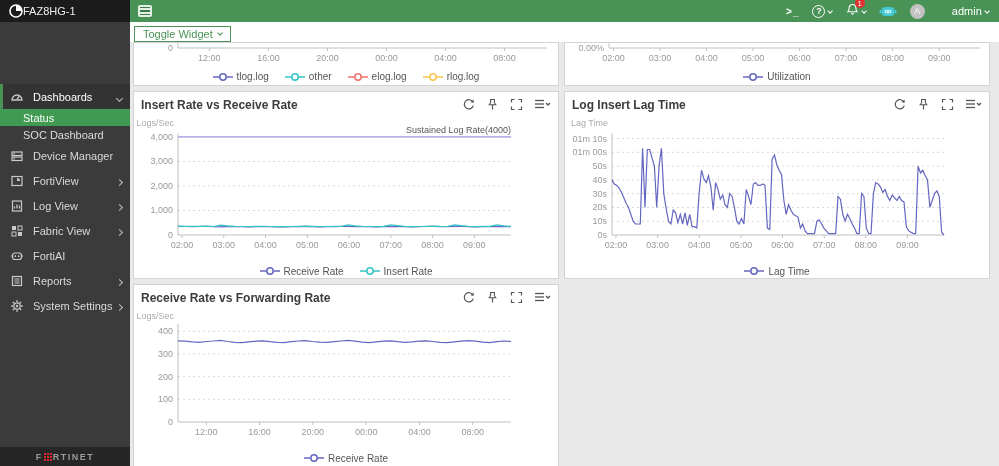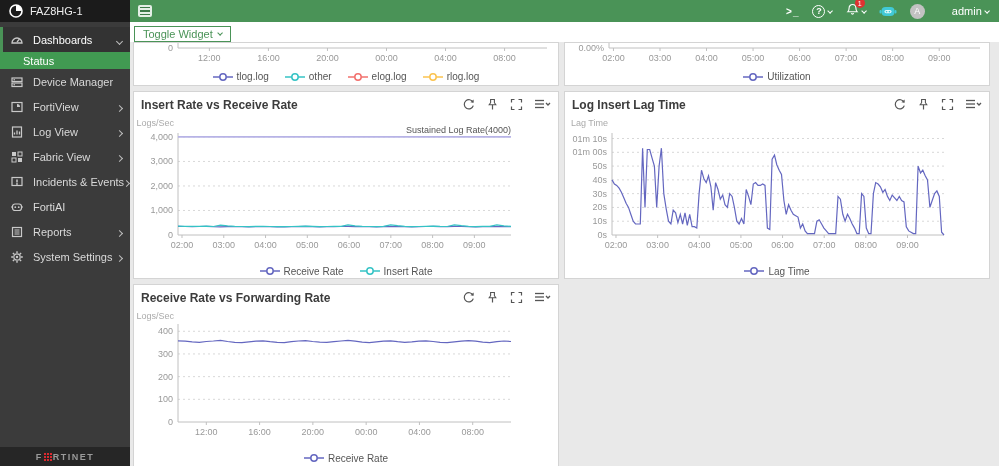--- a/index.html
+++ b/index.html
@@ -4,22 +4,22 @@
 <style>
   * { box-sizing: border-box; margin: 0; padding: 0; }
   html,body { width:999px; height:466px; overflow:hidden; background:#e9e9e9;
     font-family:"Liberation Sans", sans-serif; }
   .app { position:relative; width:999px; height:466px; }
 
   
   .sidebar { position:absolute; left:0; top:0; width:130px; height:466px;
     background:#3b3b3b; display:flex; flex-direction:column; }
   .sidebar-header { height:22px; background:#1b1b1b; color:#eee; display:flex;
-    align-items:center; gap:7px; padding:0 9px; font-size:11px; flex:0 0 22px; }
-  .nav { flex:1; padding-top:5px; overflow:hidden; }
+    align-items:center; padding:0 9px; font-size:11px; flex:0 0 22px; }
+  .nav { flex:1; padding-top:16px; overflow:hidden;margin-top:46px; }
   .nav-item { height:25px; display:flex; align-items:center; padding:0 8px 0 10px;
     color:#d9d9d9; font-size:11px; cursor:pointer; }
   .nav-item.section { background:#333333; border-left:3px solid #4a9357; padding-left:7px; color:#fff; }
   .nav-item .icon { width:14px; height:14px; margin-right:9px; flex:0 0 14px; opacity:.9; }
   .nav-item .lbl { white-space:nowrap; }
   .spacer-right { margin-left:auto; }
   .chev { border:solid #bdbdbd; border-width:0 1.5px 1.5px 0; display:inline-block; padding:2px; }
   .chev.right { transform:rotate(-45deg); }
   .chev.down  { transform:rotate(45deg); }
   .nav-sub { height:17px; display:flex; align-items:center; padding-left:23px;
@@ -89,20 +89,23 @@
         <svg class="icon" viewBox="0 0 14 14">
           <path d="M2 10a5 5 0 0 1 10 0z" fill="none" stroke="#d9d9d9" stroke-width="1.3"></path>
           <line x1="7" y1="9" x2="9.5" y2="6" stroke="#d9d9d9" stroke-width="1.3"></line>
         </svg>
         <span class="lbl">Dashboards</span>
         <span class="spacer-right"><i class="chev down"></i></span>
       </div>
       <div class="nav-sub active">
         <span>Status</span>
       </div>
+      <div class="nav-sub">
+        <span>SOC Dashboard</span>
+      </div>
       <div class="nav-item">
         <svg class="icon" viewBox="0 0 14 14">
           <rect x="2" y="3" width="10" height="3.5" fill="none" stroke="#d9d9d9" stroke-width="1.2"></rect>
           <rect x="2" y="8" width="10" height="3.5" fill="none" stroke="#d9d9d9" stroke-width="1.2"></rect>
           <circle cx="4.2" cy="4.8" r=".8" fill="#d9d9d9"></circle>
             <circle cx="4.2" cy="9.8" r=".8" fill="#d9d9d9"></circle>
         </svg>
         <span class="lbl">Device Manager</span>
       </div>
       <div class="nav-item">
@@ -124,29 +127,20 @@
         <span class="spacer-right"><i class="chev right"></i></span>
       </div>
       <div class="nav-item">
         <svg class="icon" viewBox="0 0 14 14">
           <rect x="2" y="2" width="4" height="4" fill="#d9d9d9"></rect>
             <rect x="8" y="2" width="4" height="4" fill="none" stroke="#d9d9d9"></rect>
           <rect x="2" y="8" width="4" height="4" fill="none" stroke="#d9d9d9"></rect>
             <rect x="8" y="8" width="4" height="4" fill="#d9d9d9"></rect>
         </svg>
         <span class="lbl">Fabric View</span>
-        <span class="spacer-right"><i class="chev right"></i></span>
-      </div>
-      <div class="nav-item">
-        <svg class="icon" viewBox="0 0 14 14">
-          <rect x="2" y="2.5" width="10" height="8" fill="none" stroke="#d9d9d9" stroke-width="1.2"></rect>
-          <line x1="7" y1="4.5" x2="7" y2="7.5" stroke="#d9d9d9" stroke-width="1.5"></line>
-          <circle cx="7" cy="9" r=".9" fill="#d9d9d9"></circle>
-        </svg>
-        <span class="lbl">Incidents &amp; Events</span>
         <span class="spacer-right"><i class="chev right"></i></span>
       </div>
       <div class="nav-item">
         <svg class="icon" viewBox="0 0 14 14">
           <rect x="2.5" y="4" width="9" height="6.5" rx="2.5" fill="none" stroke="#d9d9d9" stroke-width="1.2"></rect>
           <circle cx="5.3" cy="7.2" r=".9" fill="#d9d9d9"></circle>
             <circle cx="8.7" cy="7.2" r=".9" fill="#d9d9d9"></circle>
           <line x1="1" y1="7" x2="2.5" y2="7" stroke="#d9d9d9"></line>
             <line x1="11.5" y1="7" x2="13" y2="7" stroke="#d9d9d9"></line>
         </svg>

